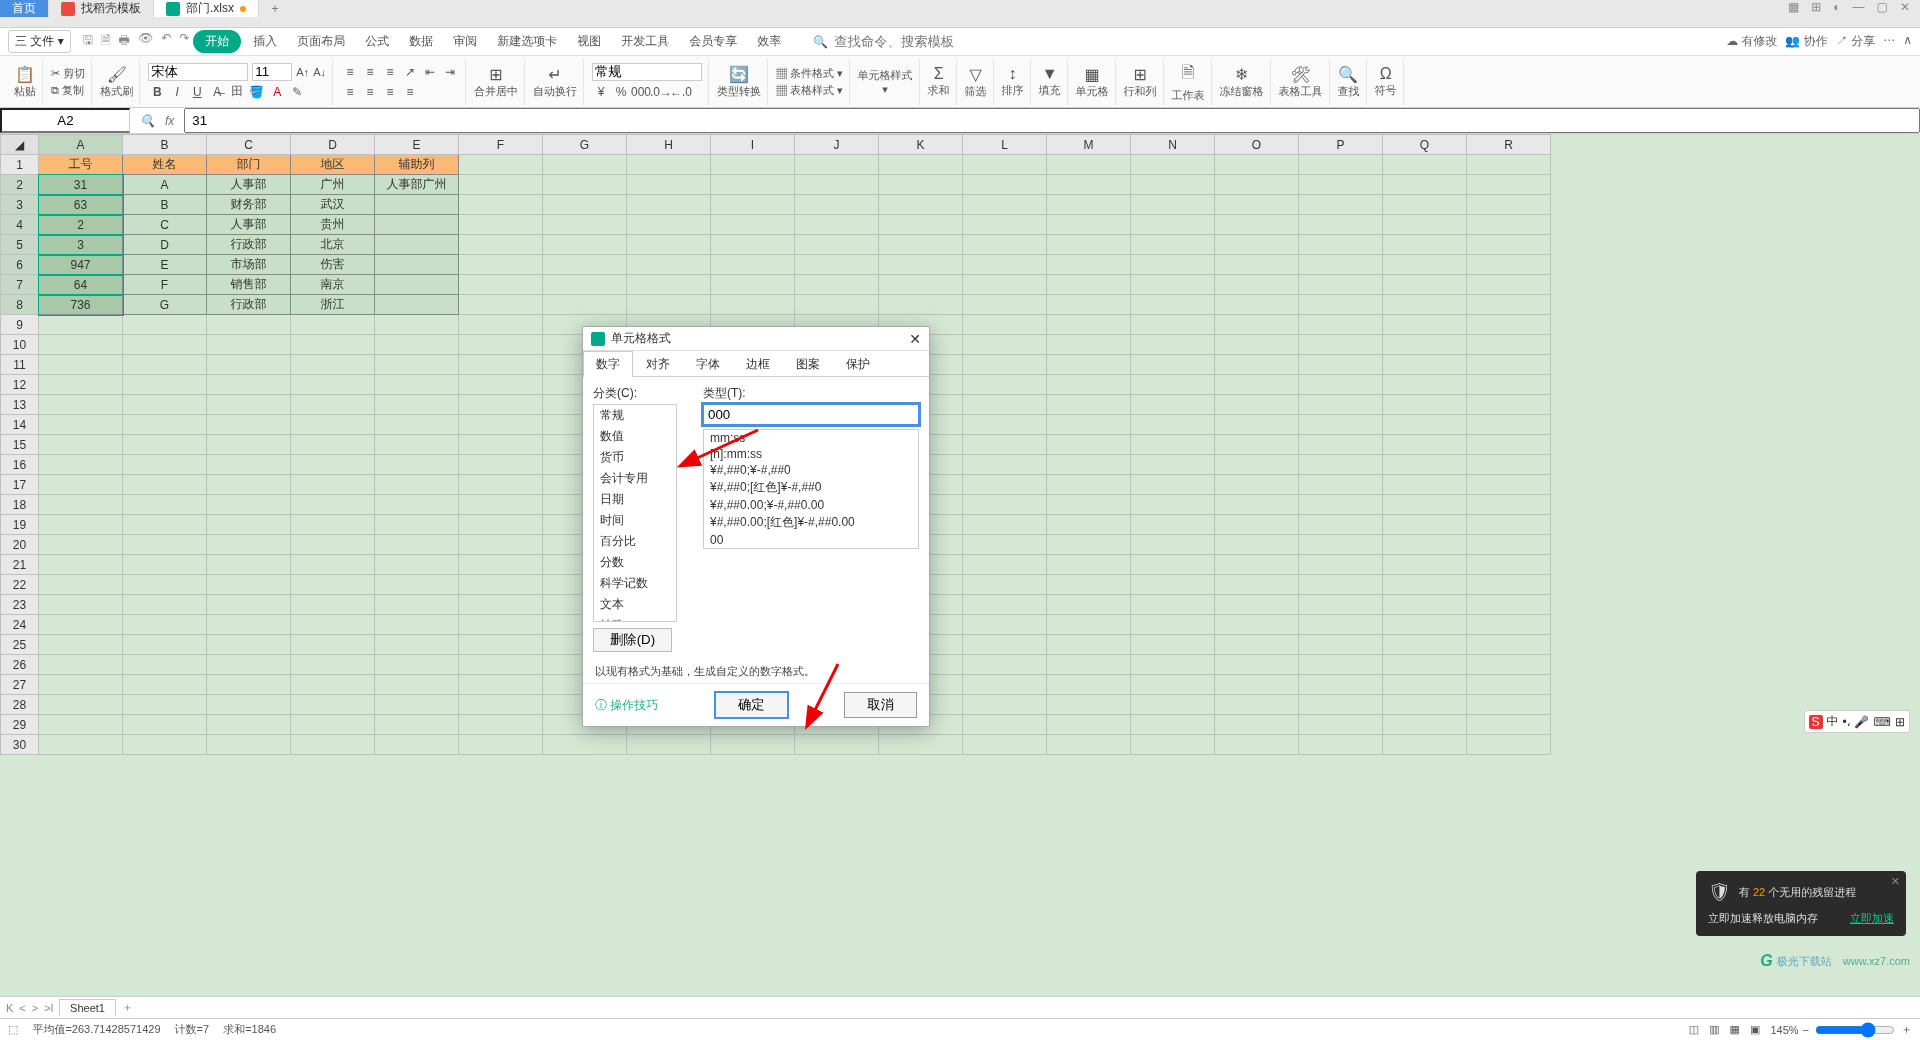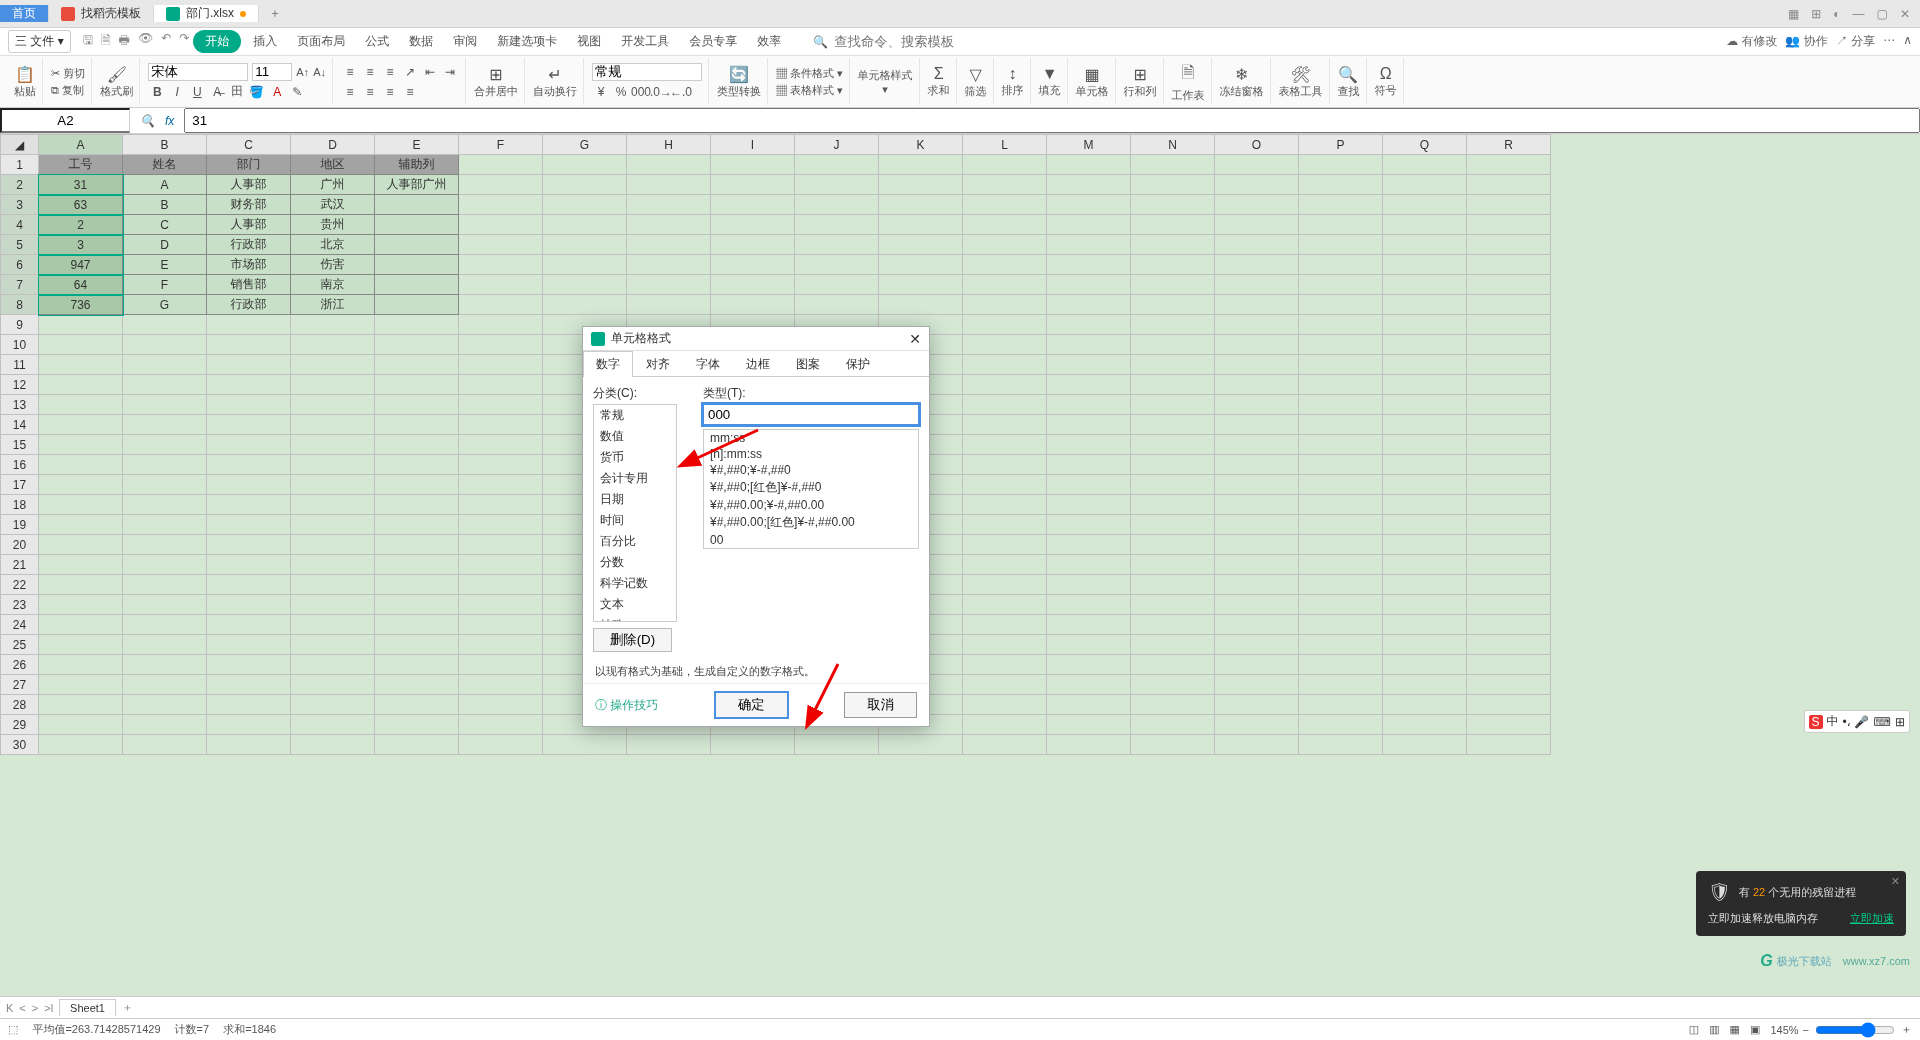--- a/index.html
+++ b/index.html
@@ -1,19 +1,19 @@
 <!DOCTYPE html>
 <html><head>
 <meta charset="utf-8">
 <style>
 html,body{margin:0;padding:0;font-family:"Microsoft YaHei",Arial,sans-serif;font-size:12px;color:#333;background:#fff;overflow:hidden}
 *{box-sizing:border-box}
 
 
-.titlebar{height:28px;background:#e8e8e8;display:flex;align-items:center;border-bottom:1px solid #d0d0d0}
+.titlebar{height:28px;background:#e8e8e8;display:flex;align-items:flex-start;border-bottom:1px solid #d0d0d0}
 .tab{display:flex;align-items:center;padding:0 12px;gap:6px;border-right:1px solid #d8d8d8;cursor:pointer}
 .tab.active{background:#4a90e2;color:#fff}
 .tab.file{background:#fff}
 .tab .dot{width:6px;height:6px;border-radius:50%;background:#f90}
 .tab-plus{padding:0 10px;display:flex;align-items:center;color:#666}
 .titlebar-right{margin-left:auto;display:flex;align-items:center;gap:12px;padding:0 10px;color:#888}
 .titlebar-right span{cursor:pointer}
 .wps-ico{width:14px;height:14px;background:#0a8;border-radius:2px;display:inline-block}
 .red-ico{width:14px;height:14px;background:#e74c3c;border-radius:2px;display:inline-block}
 
@@ -34,35 +34,35 @@
 .rstack{display:flex;flex-direction:column;gap:2px;align-items:flex-start}
 .ricon{font-size:16px}
 .rlabel{font-size:11px;white-space:nowrap}
 .rcombo{display:flex;gap:4px;align-items:center}
 .rbtns{display:flex;gap:2px}
 .rbtns span{width:18px;height:18px;border:1px solid transparent;display:flex;align-items:center;justify-content:center;font-size:12px;cursor:pointer}
 
 
 .fbar{height:26px;display:flex;align-items:center;border-bottom:1px solid #d0d0d0}
 .namebox{width:130px;border-right:1px solid #d0d0d0;text-align:center;padding:3px}
-.fx{padding:0 10px;color:#0369a1;font-style:italic}
+.fx{padding:0 10px;color:#737373;font-style:italic}
 .formula{flex:1;padding:3px 6px}
 
 
 .gridwrap{position:relative;height:calc(100vh - 28px - 28px - 52px - 26px - 22px - 22px);background:#d4e8d4;overflow:hidden}
 table.grid{border-collapse:collapse;table-layout:fixed}
 table.grid th,table.grid td{border:1px solid #c0c0c0;height:20px;padding:0;text-align:center;font-size:12px}
 table.grid th{background:#e8e8e8;font-weight:normal}
 table.grid th.corner{width:38px;background:#e0e0e0}
 table.grid th.col{width:84px}
 table.grid td.rowh{background:#e8e8e8;width:38px}
 table.grid td.cell{background:#d4e8d4}
 table.grid th.selcol{background:#c0d8c0}
 table.grid td.datacell{background:#c8e0c8;border:1px solid #888}
-table.grid td.header{background:#a3a3a3;font-family:Liberation Sans, sans-serif}
+table.grid td.header{background:#fdba74;font-family:Liberation Sans, sans-serif}
 table.grid td.selA{background:#a8c8a8;outline:1px solid #0a8}
 table.grid td.selrowh{background:#c8d8c8}
 
 
 .dialog{position:absolute;left:582px;top:192px;width:348px;background:#fff;border:1px solid #aaa;box-shadow:0 4px 20px rgba(0,0,0,.3)}
 .dlg-title{height:24px;display:flex;align-items:center;padding:0 8px;border-bottom:1px solid #ddd;gap:6px}
 .dlg-title .x{margin-left:auto;cursor:pointer;font-size:14px}
 .dlg-tabs{display:flex;border-bottom:1px solid #ccc;height:26px}
 .dlg-tabs .t{padding:4px 12px;cursor:pointer;border:1px solid transparent;border-bottom:none;margin-bottom:-1px}
 .dlg-tabs .t.active{border-color:#ccc;background:#fff}

